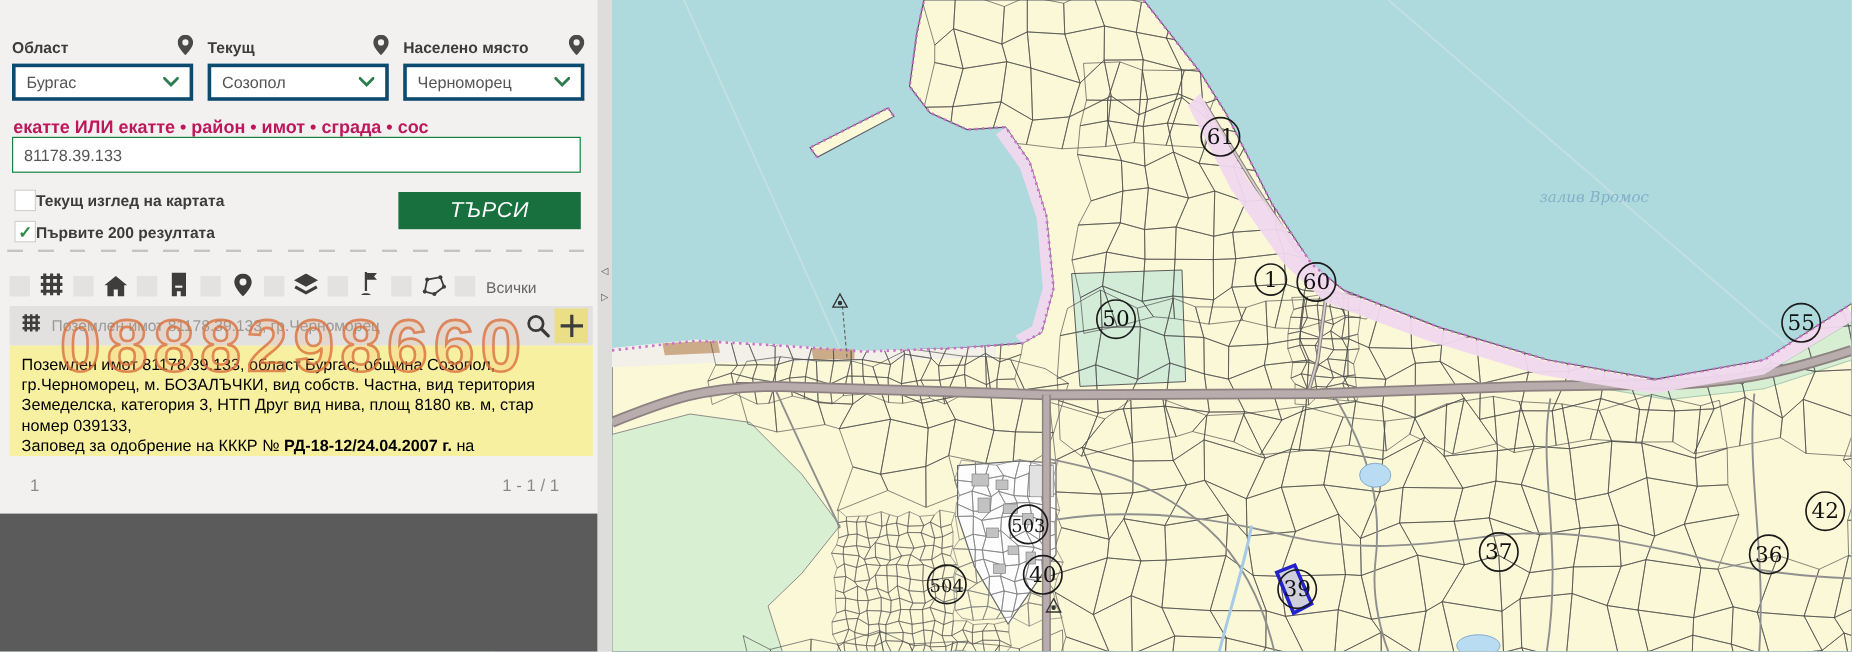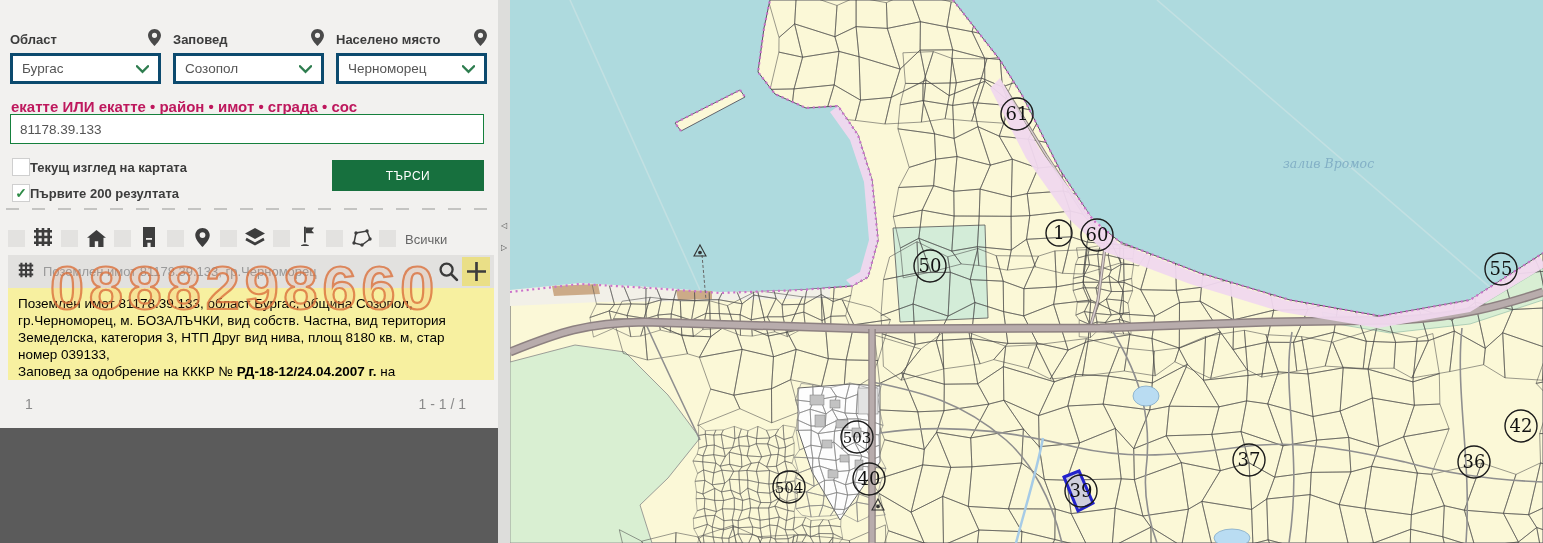--- a/index.html
+++ b/index.html
@@ -17,22 +17,22 @@
     display:flex; align-items:center; justify-content:space-between; padding:0 9px; cursor:pointer; }
   .select-value { font-size:13.5px; color:#555; }
   .ekatte-label { position:absolute; left:11px; top:70px; font-size:15px; font-weight:bold; color:#be185d; }
   .ekatte-input { position:absolute; left:10px; top:86px; width:474px; height:30px; border:1px solid #15803d;
     background:#fff; font-size:13.5px; color:#555; padding:0 9px; font-family:"Liberation Sans",sans-serif; }
   .opt-row { position:absolute; left:12px; display:flex; align-items:center; gap:0; }
   .cb { width:18px; height:18px; background:#fff; border:1px solid #cfcfcf; display:flex;
     align-items:center; justify-content:center; font-size:14px; font-weight:bold; color:#2e8b46; cursor:pointer; }
   .opt-label { font-size:13px; font-weight:bold; color:#3c3c3c; }
   .search-btn { position:absolute; left:332px; top:132px; width:152px; height:31px; background:#17703e;
-    border:none; color:#fff; font-size:12px; font-family:"Liberation Sans",sans-serif;
-    letter-spacing:0.5px; cursor:pointer; }
+    border:none; color:#fff; font-size:18px; font-family:"Liberation Sans",sans-serif;
+    letter-spacing:0.5px; cursor:pointer;font-style:italic; }
   .divider { position:absolute; left:6px; top:180px; width:486px; height:2px;
     background:repeating-linear-gradient(90deg,#c4c4c2 0 13px,transparent 13px 26px); }
   .toolbar { position:absolute; left:8px; top:195px; height:24px; display:flex; align-items:flex-end; gap:7px; }
   .tcb { width:17px; height:17px; background:#e3e2e0; cursor:pointer; }
   .ticon { display:flex; align-items:center; justify-content:center; width:22px; }
   .toolbar-all { font-size:13px; color:#666; margin-left:2px; }
 
   .result-header { position:absolute; left:8px; top:227px; width:486px; height:33px; background:#e2e1df;
     display:flex; align-items:center; padding:0 4px 0 10px; cursor:pointer; }
   .result-title { font-size:13px; color:#9a9a9a; margin-left:9px; flex:1; white-space:nowrap;
@@ -75,21 +75,21 @@
         </div>
         <div class="select-box">
           <span class="select-value">Бургас</span>
           <span><svg width="13" height="9" viewBox="0 0 14 9">
                 <path d="M1 1l6 6 6-6" fill="none" stroke="#2e7d4f" stroke-width="2.6" stroke-linecap="round"></path>
               </svg></span>
         </div>
       </div>
       <div class="filter">
         <div class="filter-label-row">
-          <span class="filter-label">Заповед</span>
+          <span class="filter-label">Текущ</span>
           <span><svg width="13" height="17" viewBox="0 0 16 21">
                 <path d="M8 0C3.6 0 0 3.6 0 8c0 5.5 8 13 8 13s8-7.5 8-13C16 3.6 12.4 0 8 0zm0 11a3.2 3.2 0 1 1 0-6.4 3.2 3.2 0 0 1 0 6.4z" fill="#4a4a4a"></path>
               </svg></span>
         </div>
         <div class="select-box">
           <span class="select-value">Созопол</span>
           <span><svg width="13" height="9" viewBox="0 0 14 9">
                 <path d="M1 1l6 6 6-6" fill="none" stroke="#2e7d4f" stroke-width="2.6" stroke-linecap="round"></path>
               </svg></span>
         </div>

